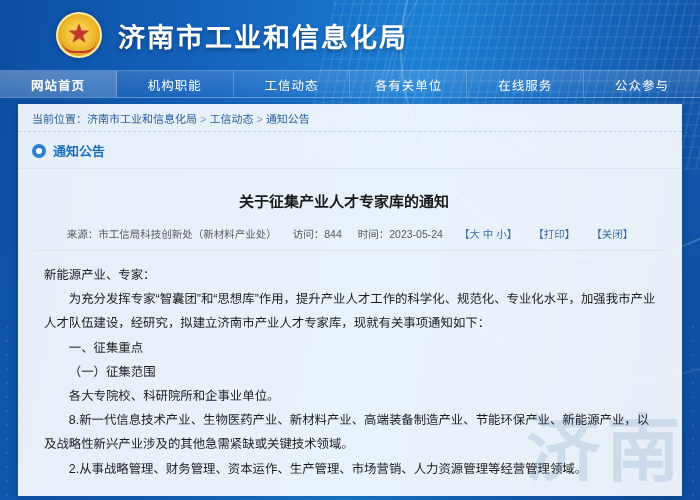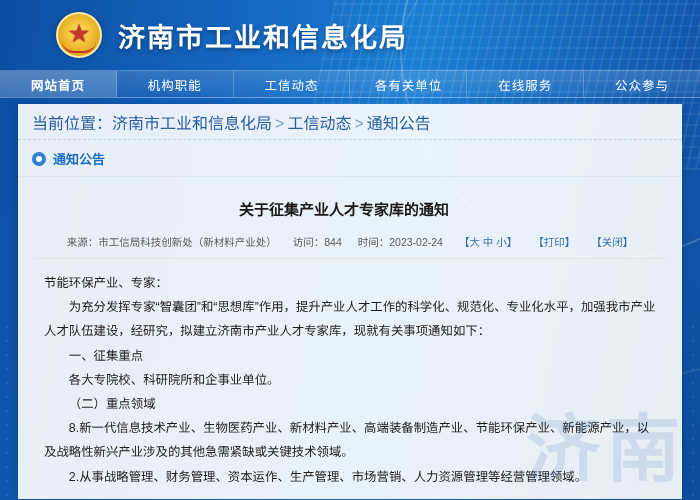--- a/index.html
+++ b/index.html
@@ -116,21 +116,21 @@
   
   .panel {
     position: relative;
     z-index: 5;
     margin: 6px 18px 0 18px;
     background: rgba(255,255,255,0.90);
     min-height: 392px;
     box-shadow: 0 2px 10px rgba(0,0,0,.22);
   }
   .crumb {
-    font-size: 16px;
+    font-size: 11px;
     color: #2b5e9e;
     padding: 6px 4px 5px 14px;
     border-bottom: 1px dashed #bcd3e8;
     white-space: nowrap;
   }
   .crumb .sep { margin: 0 3px; color: #7a9cc0; }
   .crumb a { color: #2b5e9e; text-decoration: none; }
 
   .section-head {
     display: flex;
@@ -239,31 +239,31 @@
   <div class="section-head">
     <span class="dot-icon"></span>
     <span class="sh-label">通知公告</span>
   </div>
 
   <div class="doc-title">关于征集产业人才专家库的通知</div>
 
   <div class="meta-bar">
     <span class="mi">来源：市工信局科技创新处（新材料产业处）</span>
     <span class="mi">访问：844</span>
-    <span class="mi">时间：2023-02-24</span>
+    <span class="mi">时间：2023-05-24</span>
     <span class="mi fontsize">【大 中 小】</span>
     <span class="mi act">【打印】</span>
     <span class="mi act">【关闭】</span>
   </div>
 
   <div class="doc-body">
-    <p class="noindent">节能环保产业、专家：</p>
+    <p class="noindent">新能源产业、专家：</p>
     <p>为充分发挥专家“智囊团”和“思想库”作用，提升产业人才工作的科学化、规范化、专业化水平，加强我市产业人才队伍建设，经研究，拟建立济南市产业人才专家库，现就有关事项通知如下：</p>
     <p>一、征集重点</p>
+    <p>（一）征集范围</p>
     <p>各大专院校、科研院所和企事业单位。</p>
-    <p>（二）重点领域</p>
     <p>8.新一代信息技术产业、生物医药产业、新材料产业、高端装备制造产业、节能环保产业、新能源产业，以及战略性新兴产业涉及的其他急需紧缺或关键技术领域。</p>
     <p>2.从事战略管理、财务管理、资本运作、生产管理、市场营销、人力资源管理等经营管理领域。</p>
 
   </div>
 </div>
 
 <div class="watermark">济南</div>
 
 </body></html>

